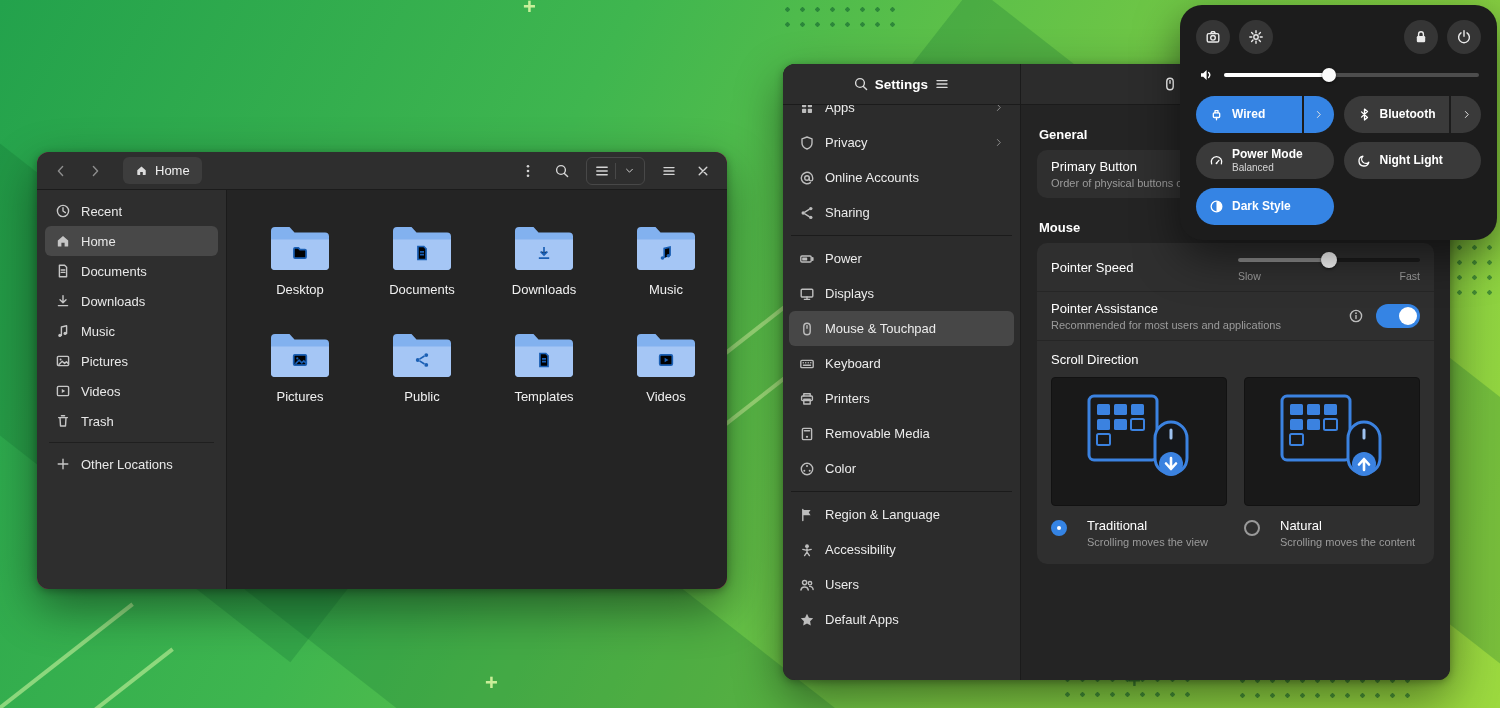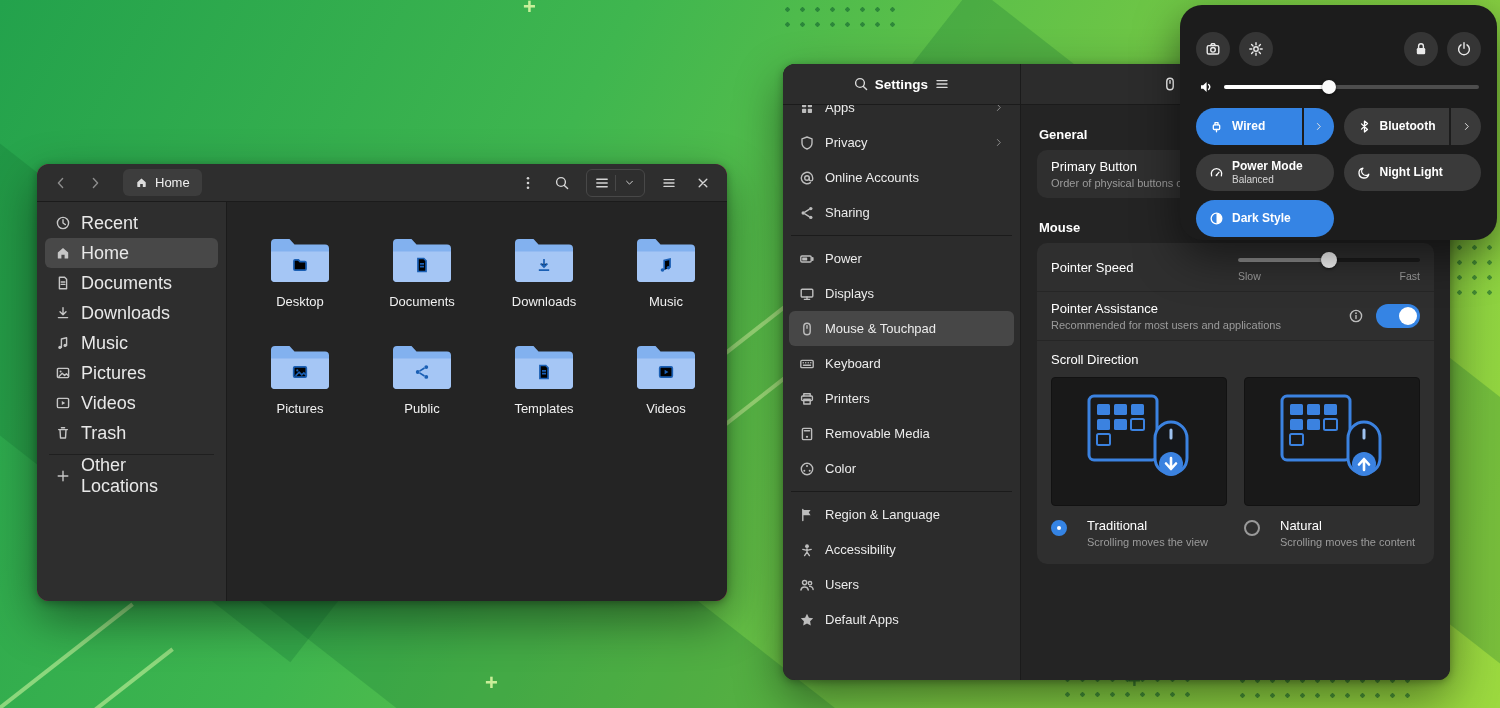--- a/index.html
+++ b/index.html
@@ -30,37 +30,37 @@
   .d4{left:1060px;top:672px;width:130px;height:30px}
   .plus{position:absolute;color:rgba(226,250,168,.85);font-size:22px;font-weight:700}
   .plus::before{content:"+"}
   .p1{left:523px;top:-6px}.p2{left:485px;top:670px}.p3{left:1128px;top:668px;color:rgba(18,90,42,.6)}
 
   
   .window{position:absolute;border-radius:12px;overflow:hidden;
           box-shadow:0 18px 48px rgba(0,0,0,.45),0 2px 8px rgba(0,0,0,.3)}
 
   
-  #files{left:37px;top:164px;width:690px;height:437px;background:#be185d;z-index:10}
+  #files{left:37px;top:152px;width:690px;height:437px;background:#be185d;z-index:10}
   .f-head{position:absolute;top:0;left:0;right:0;height:38px;background:#2e2e2e;
           border-bottom:1px solid #1b1b1b;display:flex;align-items:center;gap:6px;padding:0 10px}
   .hbtn{width:28px;height:28px;border-radius:6px;display:flex;align-items:center;justify-content:center;color:#d4d4d4}
   .hbtn.dim{color:#8d8d8d}
   .crumb{display:flex;align-items:center;gap:7px;height:27px;padding:0 12px;margin-left:8px;
          background:#3d3d3d;border-radius:6px;color:#f0f0f0;font-size:13px}
   .crumb .ic{width:13px;height:13px;color:#dcdcdc}
   .f-spacer{flex:1}
   .view-group{display:flex;align-items:center;height:28px;border:1px solid #484848;border-radius:6px;padding:0 2px;margin:0 4px}
   .vg-btn{width:26px;height:24px;display:flex;align-items:center;justify-content:center;color:#d4d4d4}
   .vg-btn .small{width:11px;height:11px}
   .vg-sep{width:1px;height:16px;background:#484848}
   .f-side{position:absolute;top:38px;left:0;bottom:0;width:190px;background:#2e2e2e;
           border-right:1px solid #1b1b1b;padding:6px 8px}
   .fitem{display:flex;align-items:center;gap:10px;height:30px;padding:0 10px;border-radius:6px;
-         color:#e8e8e8;font-size:18px}
+         color:#e8e8e8;font-size:13px}
   .fitem .ic{color:#c6c6c6}
   .fitem.sel{background:#484848}
   .fsep{height:1px;background:#1f1f1f;margin:6px 4px}
   .f-main{position:absolute;top:38px;left:190px;right:0;bottom:0;background:#242424;
           padding:24px 0 0 12px;display:grid;grid-template-columns:repeat(4,122px);
           row-gap:24px;align-content:start;justify-items:center}
   .folder-item{width:122px;display:flex;flex-direction:column;align-items:center;padding-top:8px}
   .folder{width:64px;height:52px}
   .emblem{stroke:#1a5fb4;color:#1a5fb4;stroke-width:1.5}
   .fname{margin-top:8px;font-size:13px;color:#f0f0f0}
@@ -108,21 +108,21 @@
   .sd-grid{display:grid;grid-template-columns:1fr 1fr;gap:17px;margin-top:10px}
   .sd-box{height:129px;background:#191919;border:1px solid #121212;border-radius:4px;
           display:flex;align-items:center;justify-content:center}
   .sd-opt{display:flex;align-items:flex-start;gap:20px;margin-top:12px}
   .radio{width:16px;height:16px;border-radius:50%;border:2px solid #9a9a9a;flex:none;margin-top:2px;position:relative}
   .radio.sel{border-color:#3584e4;background:#3584e4}
   .radio.sel::after{content:"";position:absolute;left:4px;top:4px;width:4px;height:4px;border-radius:50%;background:#fff}
 
   
   #quick{position:absolute;left:1180px;top:5px;width:317px;height:235px;background:#1c1c1c;
-         border-radius:22px;box-shadow:0 16px 44px rgba(0,0,0,.5);padding:27px 16px;z-index:30}
+         border-radius:22px;box-shadow:0 16px 44px rgba(0,0,0,.5);padding:15px 16px;z-index:30}
   .q-top{display:flex;align-items:center;gap:9px}
   .q-circle{width:34px;height:34px;border-radius:50%;background:#353535;display:flex;
             align-items:center;justify-content:center;color:#eaeaea}
   .q-spacer{flex:1}
   .q-vol{display:flex;align-items:center;gap:10px;margin:13px 2px 0;color:#fff}
   .q-vol .slider{flex:1}
   .slider.vol .fill{background:#ffffff}
   .slider.vol .track{background:#4d4d4d}
   .slider.vol .thumb{width:14px;height:14px;top:1px;left:calc(var(--p,40%) - 7px)}
   .q-tiles{display:grid;grid-template-columns:1fr 1fr;gap:9px 10px;margin-top:13px}

